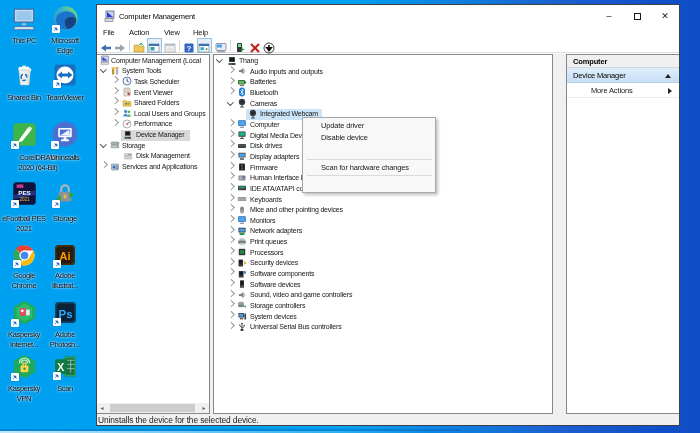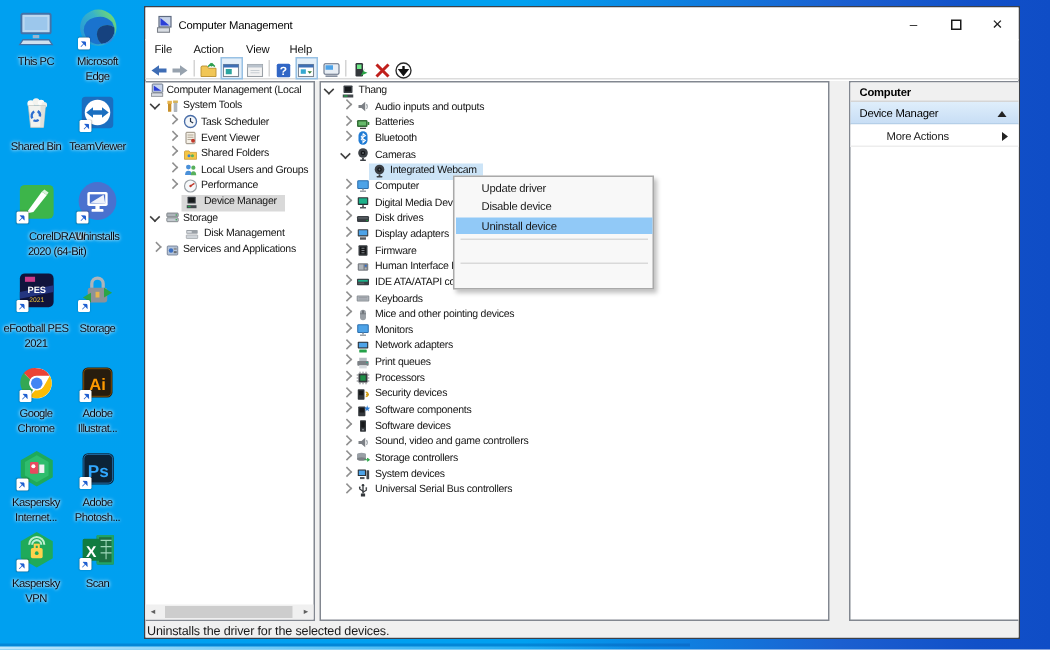--- a/index.html
+++ b/index.html
@@ -687,22 +687,22 @@
               <span class="tx" style="left:36px">Universal Serial Bus controllers</span>
             </div>
         </div>
       </div>
       <div id="rpane">
         <div id="acthead">Computer</div>
         <div id="actdm">Device Manager<span class="tri-up"></span></div>
         <div id="actmore">More Actions<span class="tri-rt"></span></div>
       </div>
     </div>
-    <div id="status">Uninstalls the driver for the selected devices.</div>
+    <div id="status">Uninstalls the device for the selected device.</div>
   </div>
   <div id="cmenu">
     <div class="mi" style="top:14px">Disable device</div>
     <div class="mi" style="top:2px">Update driver</div>
-    <div class="mi" style="top:27px;background:#91c9f7">Uninstall device</div>
     <div class="msep" style="top:41px"></div>
+    <div class="mi" style="top:44px">Scan for hardware changes</div>
     <div class="msep" style="top:57px"></div>
   </div>
 </div>
 
 </body></html>

